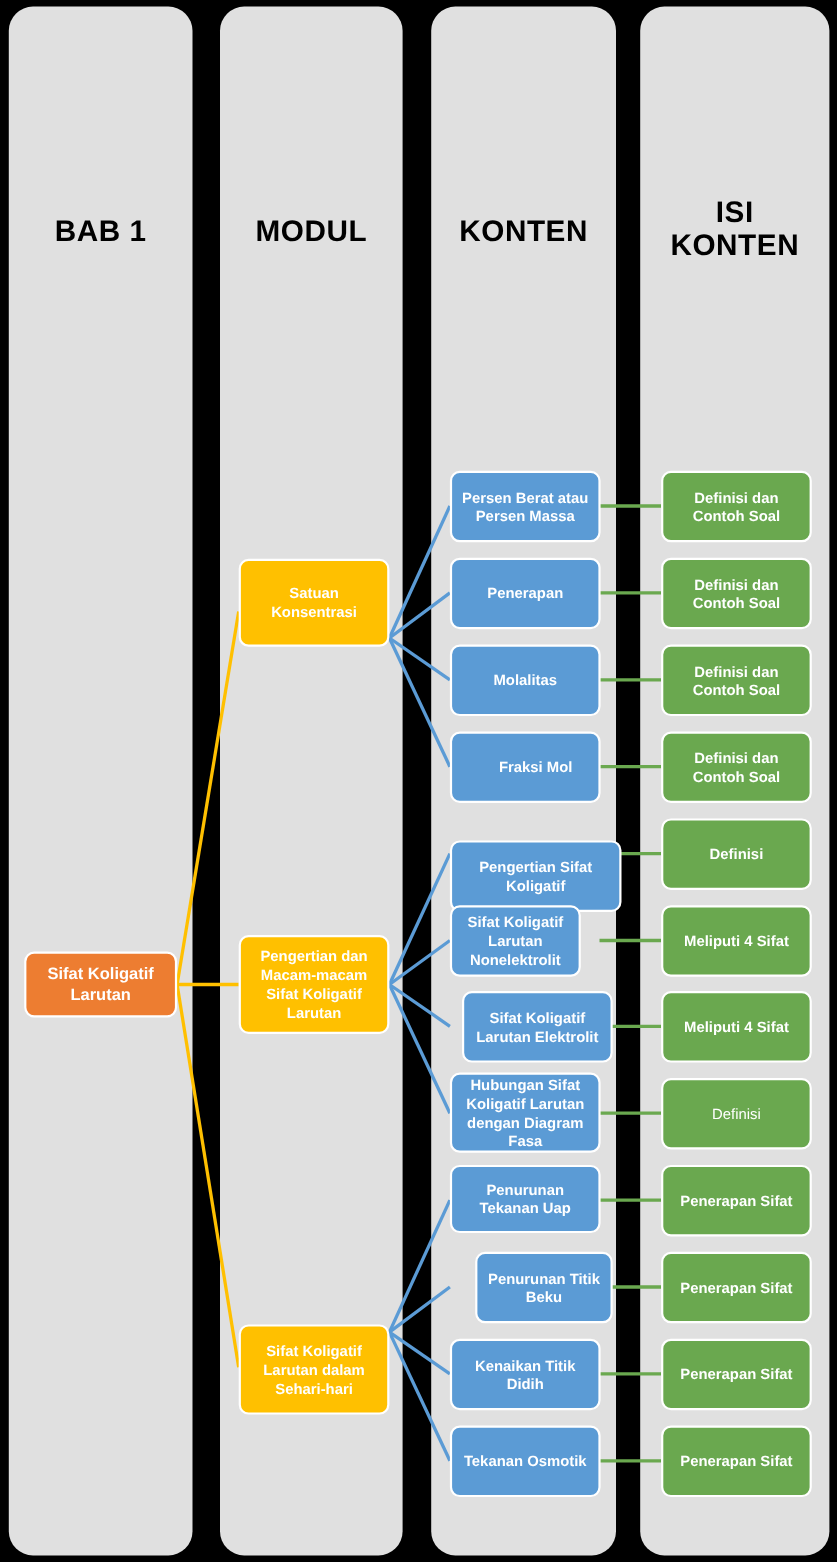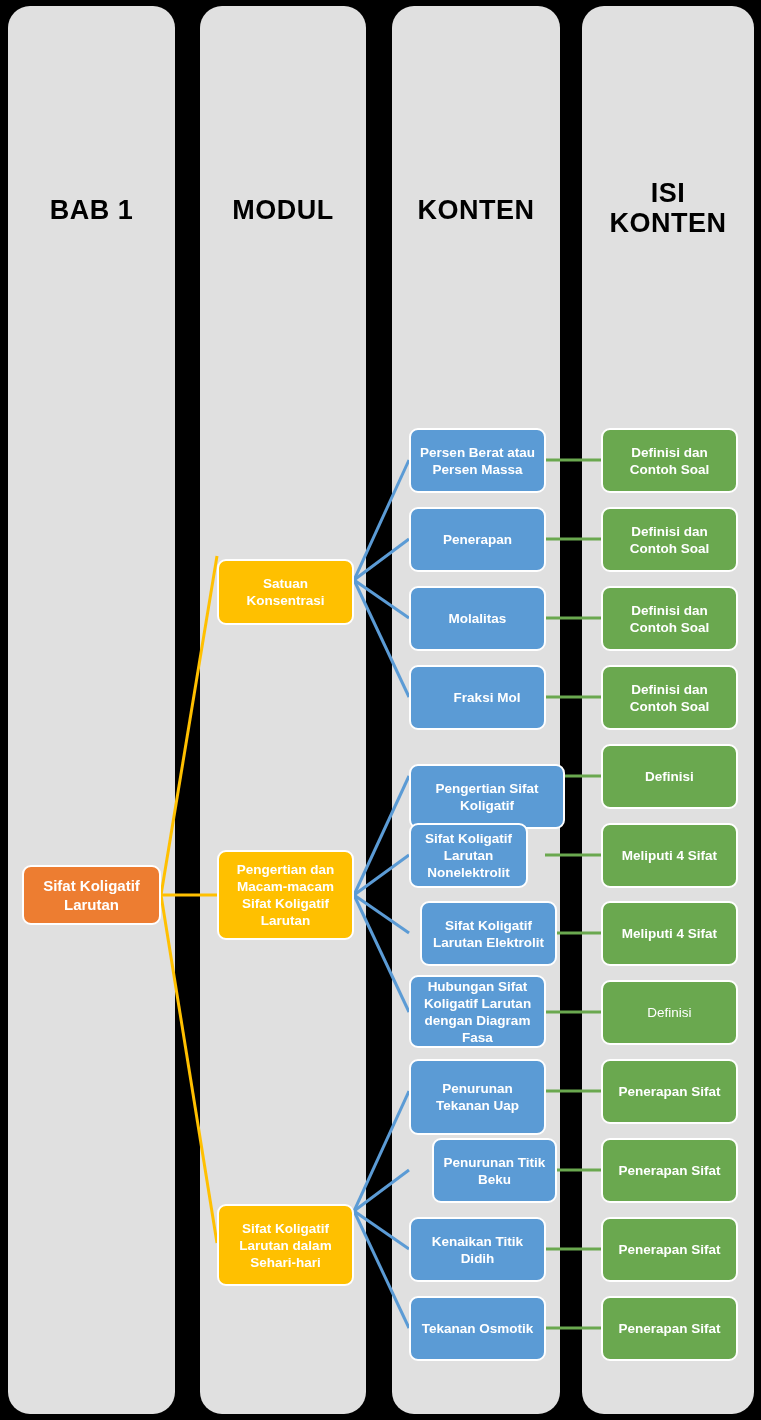--- a/index.html
+++ b/index.html
@@ -98,33 +98,33 @@
       <line x1="545" y1="1012" x2="601" y2="1012"></line>
       <line x1="545" y1="1091" x2="601" y2="1091"></line>
       <line x1="545" y1="1170" x2="601" y2="1170"></line>
       <line x1="545" y1="1249" x2="601" y2="1249"></line>
       <line x1="545" y1="1328" x2="601" y2="1328"></line>
     </g>
   </svg>
 
   <div class="node root" style="left:22px; top:865px; width:139px; height:60px;">Sifat Koligatif Larutan</div>
 
-  <div class="node module" style="left:217px; top:559px; width:137px; height:66px;">Satuan Konsentrasi</div>
+  <div class="node module" style="left:217px; top:508px; width:137px; height:80px;">Satuan Konsentrasi</div>
   <div class="node module" style="left:217px; top:850px; width:137px; height:90px;">Pengertian dan Macam-macam Sifat Koligatif Larutan</div>
   <div class="node module" style="left:217px; top:1204px; width:137px; height:82px;">Sifat Koligatif Larutan dalam Sehari-hari</div>
 
   <div class="node content" style="left:409px; top:428px;  width:137px; height:65px;">Persen Berat atau Persen Massa</div>
   <div class="node content" style="left:409px; top:507px;  width:137px; height:65px;">Penerapan</div>
   <div class="node content" style="left:409px; top:586px;  width:137px; height:65px;">Molalitas</div>
   <div class="node content" style="left:409px; top:665px;  width:137px; height:65px;padding-left:24px;">Fraksi Mol</div>
   <div class="node content" style="left:409px; top:764px;  width:156px; height:65px;">Pengertian Sifat Koligatif</div>
   <div class="node content" style="left:409px; top:823px;  width:119px; height:65px;">Sifat Koligatif Larutan Nonelektrolit</div>
   <div class="node content" style="left:409px; top:901px;  width:137px; height:65px;margin-left:11px;">Sifat Koligatif Larutan Elektrolit</div>
   <div class="node content" style="left:409px; top:975px;  width:137px; height:73px;">Hubungan Sifat Koligatif Larutan dengan Diagram Fasa</div>
-  <div class="node content" style="left:409px; top:1059px; width:137px; height:76px;">Penurunan Tekanan Uap</div>
+  <div class="node content" style="left:409px; top:1059px; width:137px; height:62px;">Penurunan Tekanan Uap</div>
   <div class="node content" style="left:432px; top:1138px; width:125px; height:65px;">Penurunan Titik Beku</div>
   <div class="node content" style="left:409px; top:1217px; width:137px; height:65px;">Kenaikan Titik Didih</div>
   <div class="node content" style="left:409px; top:1296px; width:137px; height:65px;">Tekanan Osmotik</div>
 
   <div class="node detail" style="left:601px; top:428px;  width:137px; height:65px;">Definisi dan Contoh Soal</div>
   <div class="node detail" style="left:601px; top:507px;  width:137px; height:65px;">Definisi dan Contoh Soal</div>
   <div class="node detail" style="left:601px; top:586px;  width:137px; height:65px;">Definisi dan Contoh Soal</div>
   <div class="node detail" style="left:601px; top:665px;  width:137px; height:65px;">Definisi dan Contoh Soal</div>
   <div class="node detail" style="left:601px; top:744px;  width:137px; height:65px;">Definisi</div>
   <div class="node detail" style="left:601px; top:823px;  width:137px; height:65px;">Meliputi 4 Sifat</div>

